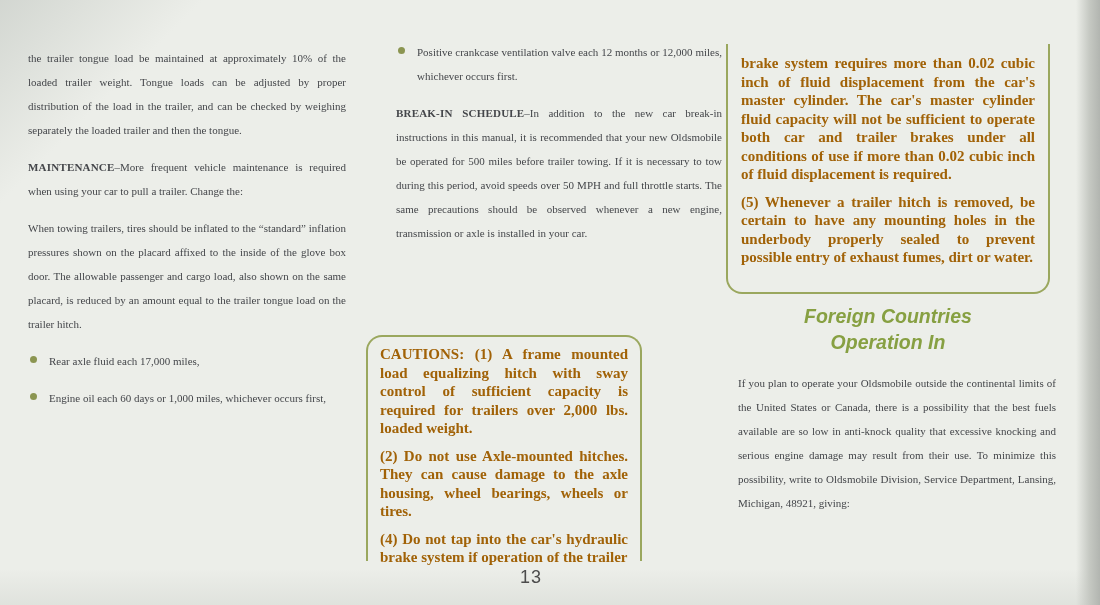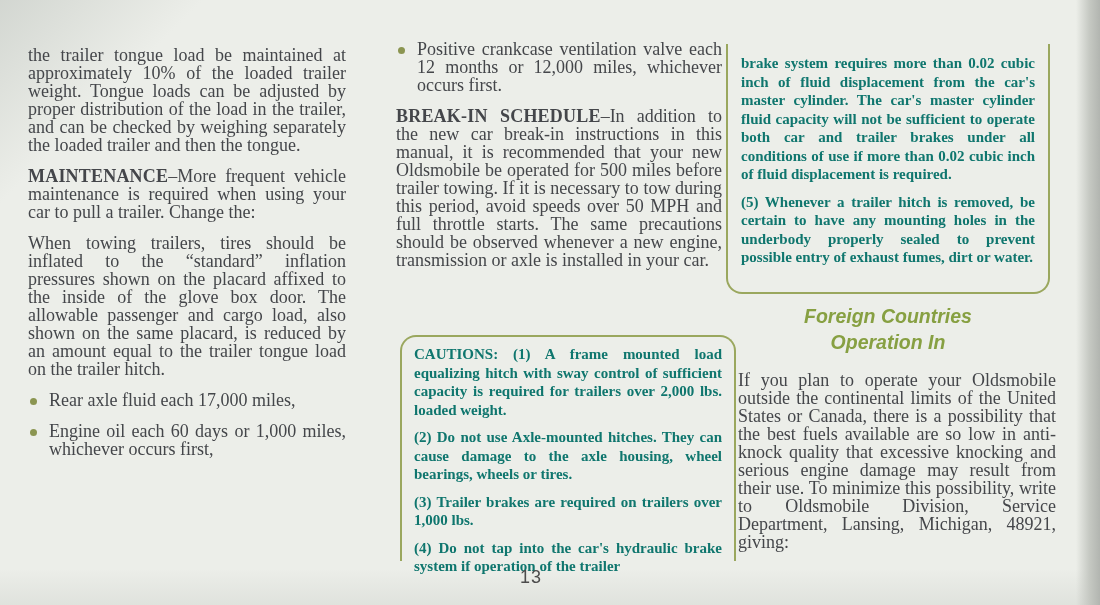--- a/index.html
+++ b/index.html
@@ -17,46 +17,45 @@
     position:absolute; left:0; top:0; width:100%; height:100%;
     background:linear-gradient(135deg, rgba(180,186,180,0.45) 0%, rgba(180,186,180,0) 12%),
                linear-gradient(0deg, rgba(200,204,198,0.35) 0%, rgba(200,204,198,0) 6%);
     pointer-events:none;
   }
   .page-edge-right {
     position:absolute; right:0; top:0; width:24px; height:100%;
     background:linear-gradient(90deg, rgba(186,190,184,0) 0%, #c6c9c3 55%, #b2b5b0 100%);
   }
   .col { position:absolute; text-align:justify; }
-  .body-text { font-size:18px; line-height:18px; }
+  .body-text { font-size:11px; line-height:24px; }
   .col-left  { left:28px;  top:46px; width:318px; }
   .col-mid   { left:370px; top:40px; width:326px;margin-left:26px; }
   .para { margin-bottom:13px; }
   .runin-head { font-weight:bold; letter-spacing:0.2px; }
   .bullet-row { display:flex; margin-bottom:13px; }
   .bullet-dot {
     flex:0 0 auto; width:7px; height:7px; border-radius:50%;
     background:#8b9551; margin:7px 12px 0 2px;
   }
   .bullet-text { flex:1 1 auto; }
   .caution-box-mid {
-    position:absolute; left:366px; top:335px; width:336px; height:226px;
+    position:absolute; left:366px; top:335px; width:276px; height:226px;
     border:2px solid #9aa75e; border-bottom:none;
     border-radius:16px 16px 0 0;
     padding:8px 12px 0 12px;
-    margin-left:34px;
   }
   .caution-box-right {
     position:absolute; left:726px; top:44px; width:324px; height:250px;
     border:2px solid #9aa75e; border-top:none;
     border-radius:0 0 16px 16px;
     padding:10px 13px 0 13px;
   }
   .caution-text {
-    font-weight:bold; color:#0f766e;
+    font-weight:bold; color:#a16207;
     font-size:15px; line-height:18.5px;
     text-align:justify;
   }
   .caution-para { margin-bottom:9px; }
   .foreign-heading {
     position:absolute; left:726px; top:303px; width:324px;
     text-align:center;
     font-family:"Liberation Sans", sans-serif;
     font-style:italic; font-weight:bold;
     font-size:19.5px; line-height:26px;
@@ -96,21 +95,20 @@
     <div class="bullet-row">
       <span class="bullet-dot"></span>
       <span class="bullet-text">Positive crankcase ventilation valve each 12 months or 12,000 miles, whichever occurs first.</span>
     </div>
     <p class="para"><span class="runin-head">BREAK-IN SCHEDULE</span><span>–In addition to the new car break-in instructions in this manual, it is recommended that your new Oldsmobile be operated for 500 miles before trailer towing. If it is necessary to tow during this period, avoid speeds over 50 MPH and full throttle starts. The same precautions should be observed whenever a new engine, transmission or axle is installed in your car.</span></p>
   </div>
 
   <div class="caution-box-mid caution-text">
     <p class="caution-para">CAUTIONS: (1) A frame mounted load equalizing hitch with sway control of sufficient capacity is required for trailers over 2,000 lbs. loaded weight.</p>
     <p class="caution-para">(2) Do not use Axle-mounted hitches. They can cause damage to the axle housing, wheel bearings, wheels or tires.</p>
-    <p class="caution-para">(3) Trailer brakes are required on trailers over 1,000 lbs.</p>
     <p class="caution-para">(4) Do not tap into the car's hydraulic brake system if operation of the trailer</p>
   </div>
 
   <div class="caution-box-right caution-text">
     <p class="caution-para">brake system requires more than 0.02 cubic inch of fluid displacement from the car's master cylinder. The car's master cylinder fluid capacity will not be sufficient to operate both car and trailer brakes under all conditions of use if more than 0.02 cubic inch of fluid displacement is required.</p>
     <p class="caution-para">(5) Whenever a trailer hitch is removed, be certain to have any mounting holes in the underbody properly sealed to prevent possible entry of exhaust fumes, dirt or water.</p>
   </div>
 
   <div class="foreign-heading">
     <div>Foreign Countries</div>

